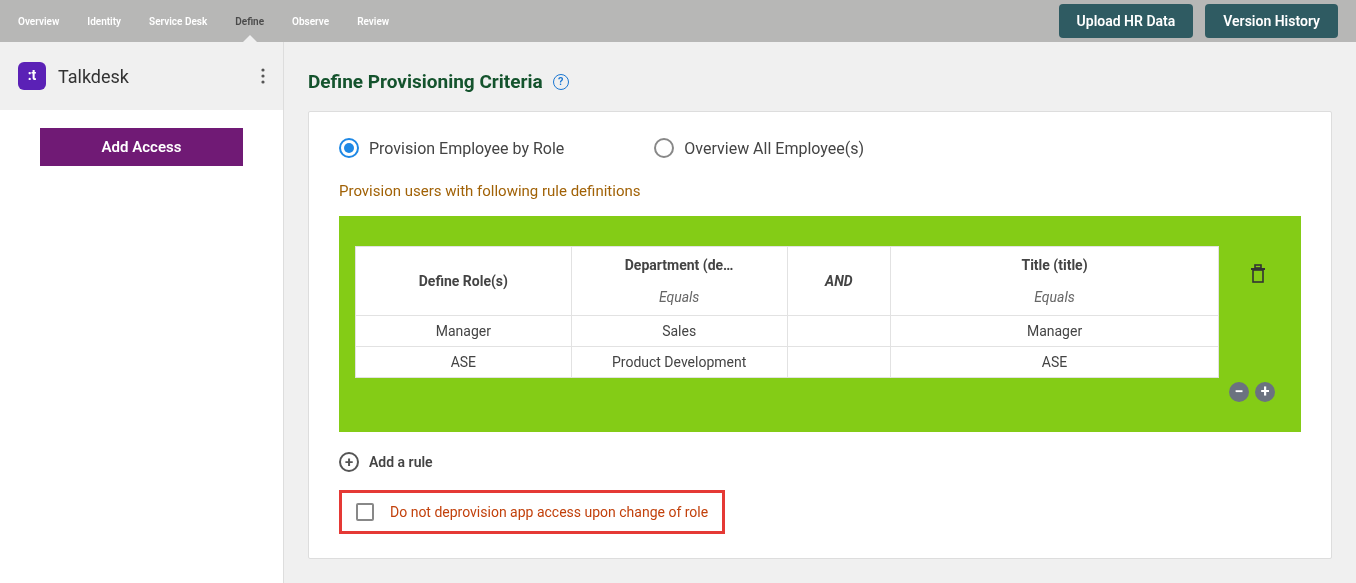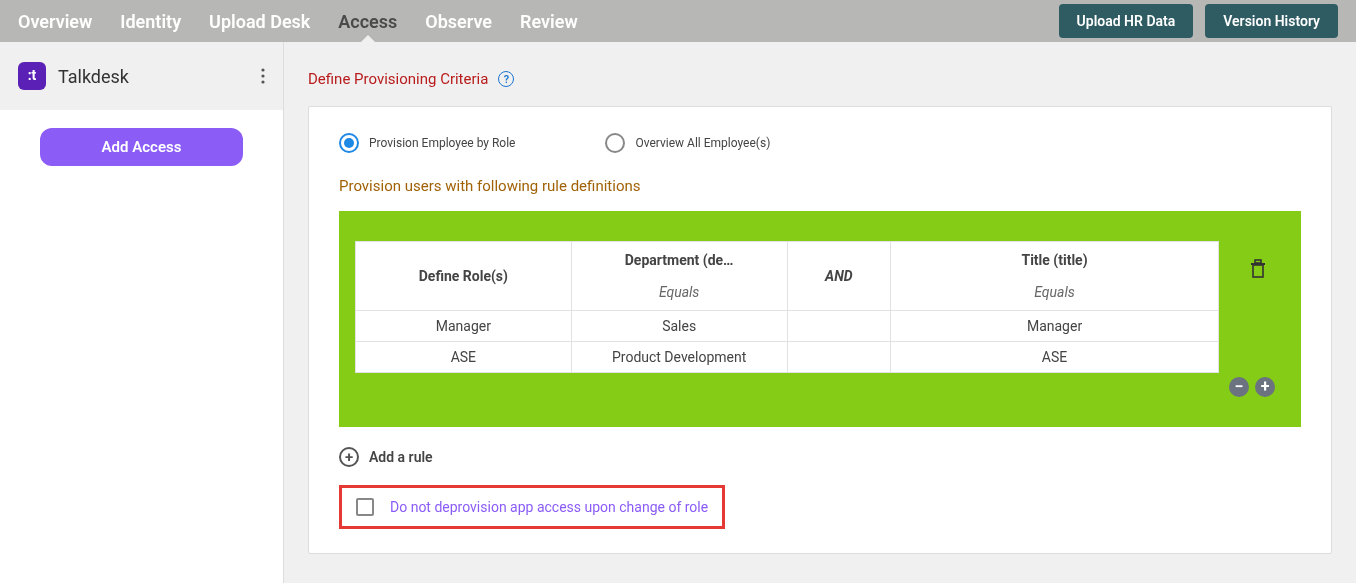--- a/index.html
+++ b/index.html
@@ -8,21 +8,21 @@
   .topnav {
     background: #B7B7B6;
     height: 42px;
     display: flex;
     align-items: center;
     padding: 0 18px;
     position: relative;
   }
   .topnav-tabs { display: flex; gap: 28px; align-items: center; height: 100%; }
   .topnav-tab {
-    color: #fff; font-weight: 600; font-size: 18px; cursor: pointer; position: relative; height: 100%; display: flex; align-items: center; text-align: center;
+    color: #fff; font-weight: 600; font-size: 10px; cursor: pointer; position: relative; height: 100%; display: flex; align-items: center; text-align: center;
   }
   .topnav-tab.active { color: #4a4a4a; }
   .topnav-tab.active::after {
     content: ""; position: absolute; bottom: -1px; left: 50%; transform: translateX(-50%);
     width: 0; height: 0; border-left: 8px solid transparent; border-right: 8px solid transparent; border-bottom: 8px solid #f0f0f0;
   }
   .topnav-actions { margin-left: auto; display: flex; gap: 12px; }
   .btn-dark {
     background: #2F5B62; color: #fff; border: none; border-radius: 4px; padding: 9px 18px; font-size: 14px; font-weight: 600; cursor: pointer;
   }
@@ -36,44 +36,44 @@
     background: #f0f0f0; height: 68px; display: flex; align-items: center; padding: 0 18px; gap: 12px;
   }
   .app-icon {
     width: 28px; height: 28px; background: #5B21B6; border-radius: 6px; display: flex; align-items: center; justify-content: center; color: #fff; font-weight: 700; font-size: 14px;
   }
   .app-icon span { transform: translateY(-1px); }
   .app-name { font-size: 18px; color: #333; flex: 1; }
   .kebab { color: #555; cursor: pointer; }
   .sidebar-body { padding: 18px 40px; }
   .btn-add {
-    background: #8b5cf6; color: #fff; border: none; border-radius: 12px; padding: 10px 24px; font-size: 15px; font-weight: 600; cursor: pointer; width: 100%;
+    background: #701a75; color: #fff; border: none; border-radius: 0; padding: 10px 24px; font-size: 15px; font-weight: 600; cursor: pointer; width: 100%;
   }
 
   .main { flex: 1; background: #f0f0f0; padding: 28px 24px 0 24px; overflow-y: auto; }
 
   .section-title { display: flex; align-items: center; gap: 10px; margin-bottom: 18px; }
-  .section-title-text { font-size: 15px; font-weight: 400; color: #b91c1c; }
+  .section-title-text { font-size: 19px; font-weight: 700; color: #14532d; }
   .help-icon {
     width: 16px; height: 16px; border: 1.5px solid #1976D2; border-radius: 50%; display: inline-flex; align-items: center; justify-content: center;
     color: #1976D2; font-size: 11px; font-weight: 600; cursor: pointer;
   }
 
   .card {
     background: #fff; border: 1px solid #ddd; border-radius: 2px; padding: 26px 30px 24px 30px;
   }
 
   .radio-row { display: flex; gap: 90px; align-items: center; margin-bottom: 24px; }
   .radio-opt { display: flex; align-items: center; gap: 10px; cursor: pointer; }
   .radio-circle {
     width: 20px; height: 20px; border: 2px solid #888; border-radius: 50%; display: flex; align-items: center; justify-content: center;
   }
   .radio-circle.selected { border-color: #1E88E5; }
   .radio-dot { width: 10px; height: 10px; background: #1E88E5; border-radius: 50%; }
-  .radio-label { font-size: 12px; color: #444; }
+  .radio-label { font-size: 16px; color: #444; }
 
   .rule-caption { font-size: 15px; color: #a16207; margin-bottom: 16px; }
 
   .rule-block {
     background: #84cc16; padding: 30px 16px;
   }
   .rule-table-wrap { display: flex; align-items: flex-start; gap: 12px; }
   .rule-table { flex: 1; border-collapse: collapse; background: #fff; width: 100%;}
   .rule-table th, .rule-table td {
     border: 1px solid #e2e2e2; text-align: center; font-size: 14px; color: #444;
@@ -92,35 +92,35 @@
   .add-rule { display: flex; align-items: center; gap: 10px; margin-top: 20px; cursor: pointer; }
   .add-rule-icon {
     width: 20px; height: 20px; border: 2px solid #555; border-radius: 50%; display: inline-flex; align-items: center; justify-content: center; color: #555; font-size: 15px; font-weight: 700; line-height: 1;
   }
   .add-rule-text { font-size: 14px; font-weight: 600; color: #444; }
 
   .highlight-box {
     border: 3px solid #E53935; padding: 10px 14px; margin-top: 18px; display: inline-flex; align-items: center; gap: 16px;
   }
   .checkbox { width: 18px; height: 18px; border: 2px solid #888; border-radius: 2px; cursor: pointer; }
-  .checkbox-label { font-size: 14px; color: #8b5cf6; }
+  .checkbox-label { font-size: 14px; color: #c2410c; }
 
   .lower-title { margin-top: 32px; display: flex; align-items: center; gap: 10px; }
 
   svg { display: block; }
 </style>
 </head>
 <body>
 
 <div class="topnav">
   <div class="topnav-tabs">
     <div class="topnav-tab">Overview</div>
     <div class="topnav-tab">Identity</div>
-    <div class="topnav-tab">Upload Desk</div>
-    <div class="topnav-tab active">Access</div>
+    <div class="topnav-tab">Service Desk</div>
+    <div class="topnav-tab active">Define</div>
     <div class="topnav-tab">Observe</div>
     <div class="topnav-tab">Review</div>
   </div>
   <div class="topnav-actions">
     <button class="btn-dark">Upload HR Data</button>
     <button class="btn-dark">Version History</button>
   </div>
 </div>
 
 <div class="layout">

